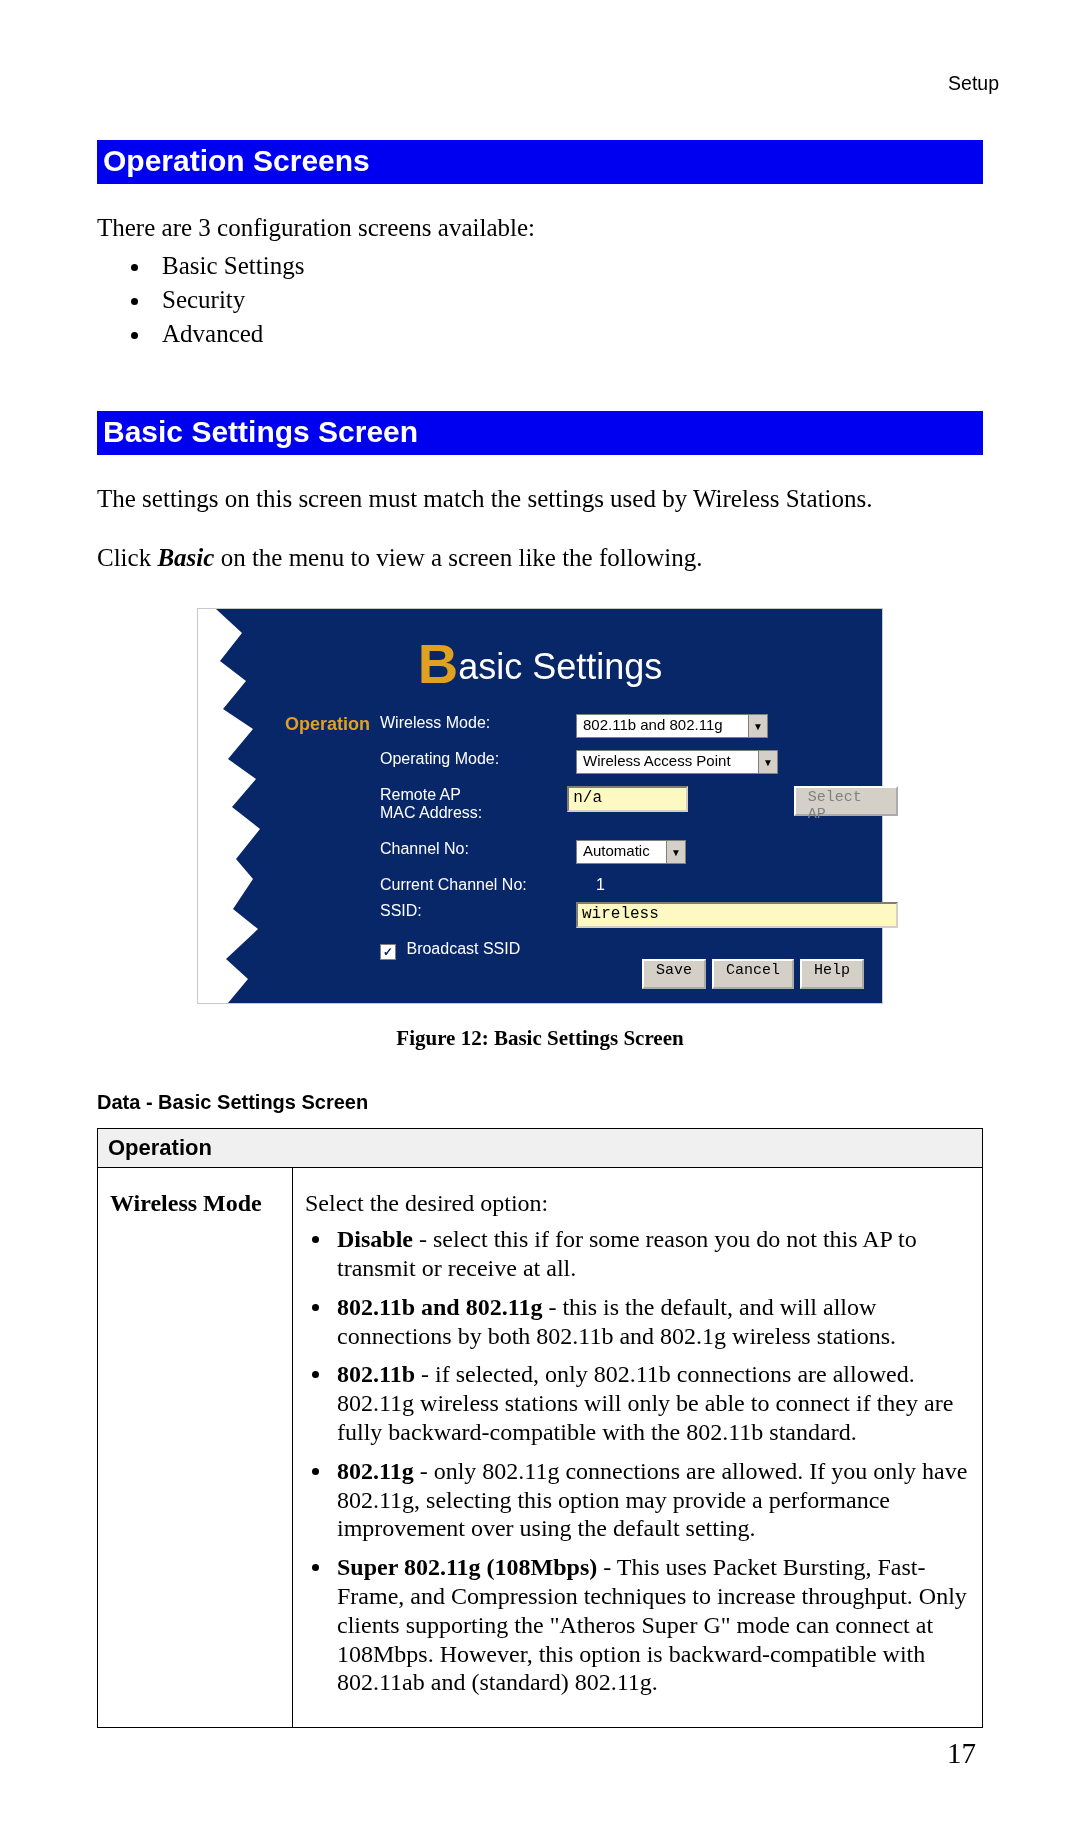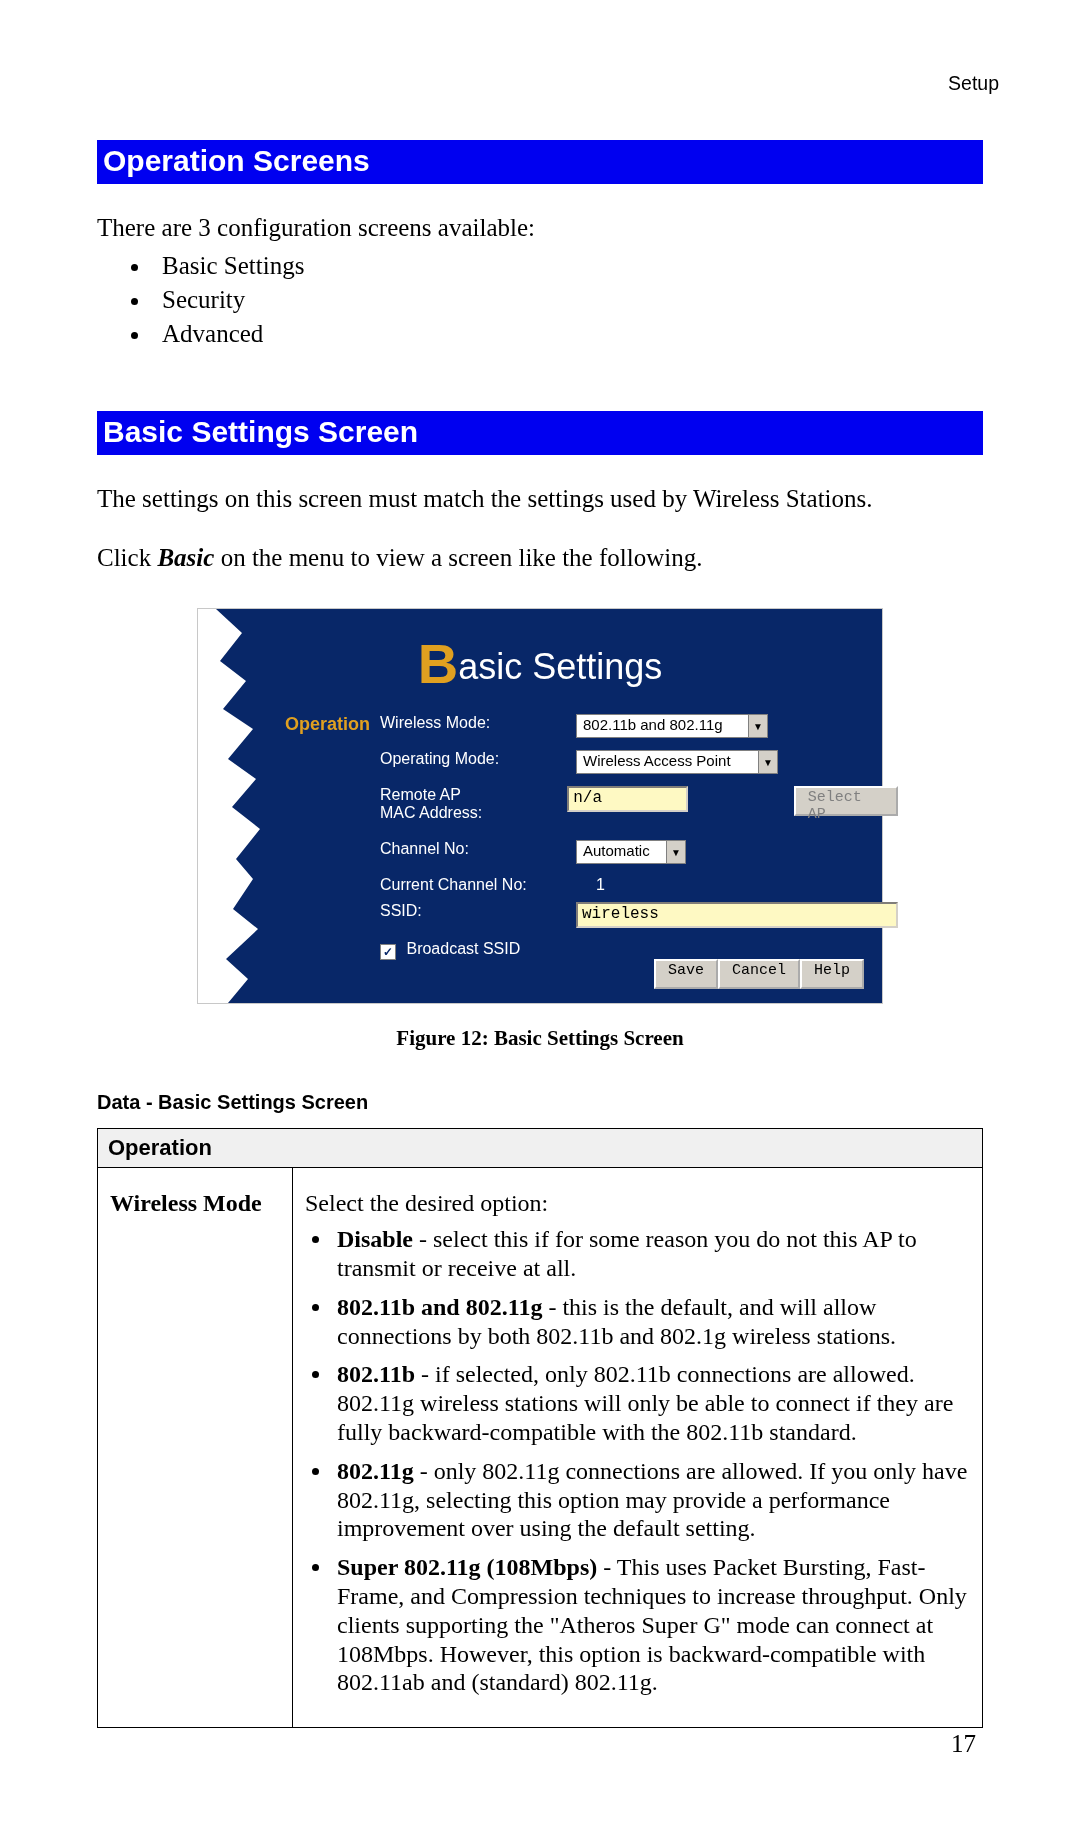--- a/index.html
+++ b/index.html
@@ -139,20 +139,21 @@
     font-size:12px; color:#082768; font-weight:bold;
     margin-right:6px;
     position: relative;
     top: 2px;
   }
   .panel-buttons {
     position:absolute;
     right: 18px;
     bottom: 14px;
     display:flex;
+    gap: 6px;
   }
 
   .figure-caption {
     text-align:center;
     font-weight:bold;
     font-size: 21px;
     margin-top: 22px;
     font-family: "Times New Roman", serif;
   }
 
@@ -193,23 +194,23 @@
     margin: 6px 0 0 0;
     padding-left: 28px;
   }
   .cell-list li {
     padding: 2px 0 8px 4px;
     line-height: 1.2;
   }
 
   .page-number {
     position:absolute;
-    bottom: 64px;
+    bottom: 52px;
     right: 104px;
-    font-size: 25px;
+    font-size: 29px;
   }
 </style>
 </head>
 <body>
 
 <div class="page">
 
   <div class="setup-header">Setup</div>
 
   <div class="section-bar first">Operation Screens</div>

